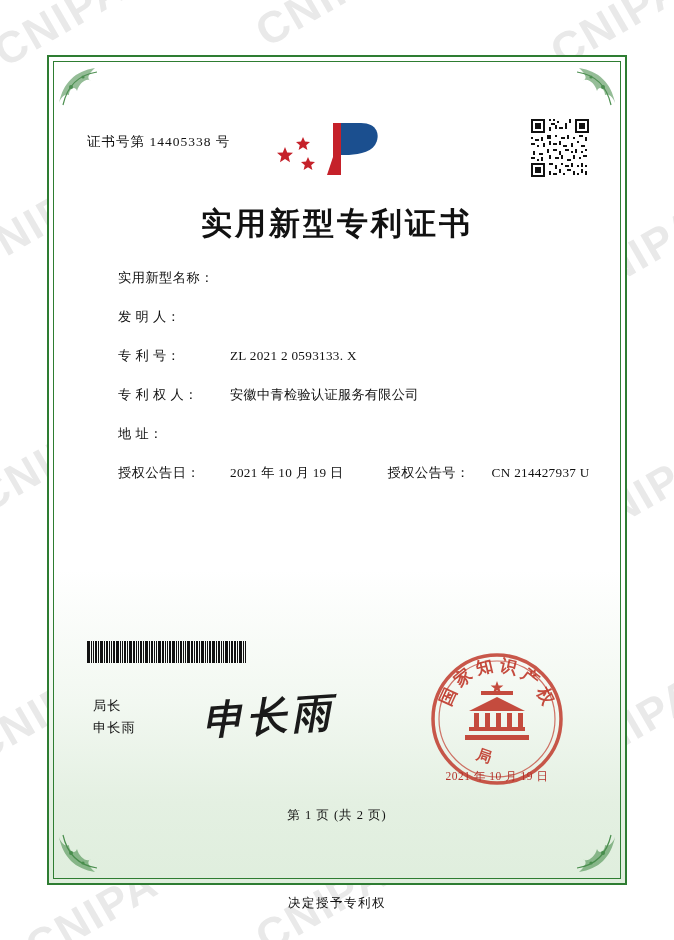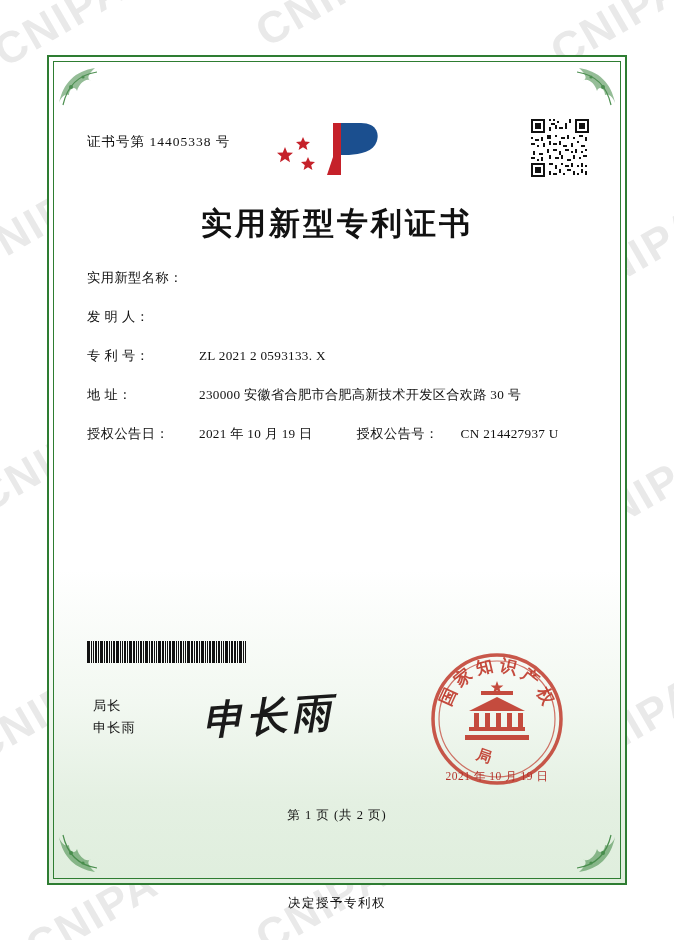--- a/index.html
+++ b/index.html
@@ -129,20 +129,21 @@
   .row {
     display: flex;
     align-items: baseline;
     margin-bottom: 21px;
   }
   .lbl {
     width: 112px;
     flex: none;
     letter-spacing: 0.5px;
     white-space: nowrap;
+    margin-left: 31px;
   }
   .val {
     flex: 1;
     letter-spacing: 0.3px;
   }
   .row.inline .val { flex: none; }
   .row .lbl2 {
     width: 104px;
     flex: none;
     letter-spacing: 0.5px;
@@ -399,22 +400,25 @@
         <span class="lbl">实用新型名称：</span>
       </div>
       <div class="row">
         <span class="lbl">发 明 人：</span>
       </div>
       <div class="row">
         <span class="lbl">专 利 号：</span>
         <span class="val">ZL 2021 2 0593133. X</span>
       </div>
       <div class="row">
+        <span class="lbl">专 利 权 人：</span>
+        <span class="val">安徽中青检验认证服务有限公司</span>
+      </div>
+      <div class="row">
         <span class="lbl">地 址：</span>
-        <span class="val">230000 安徽省合肥市合肥高新技术开发区合欢路 30 号</span>
       </div>
       <div class="row inline">
         <span class="lbl">授权公告日：</span>
         <span class="val">2021 年 10 月 19 日</span>
         <span class="lbl2">授权公告号：</span>
         <span class="val">CN 214427937 U</span>
       </div>
     </div>
 
 

